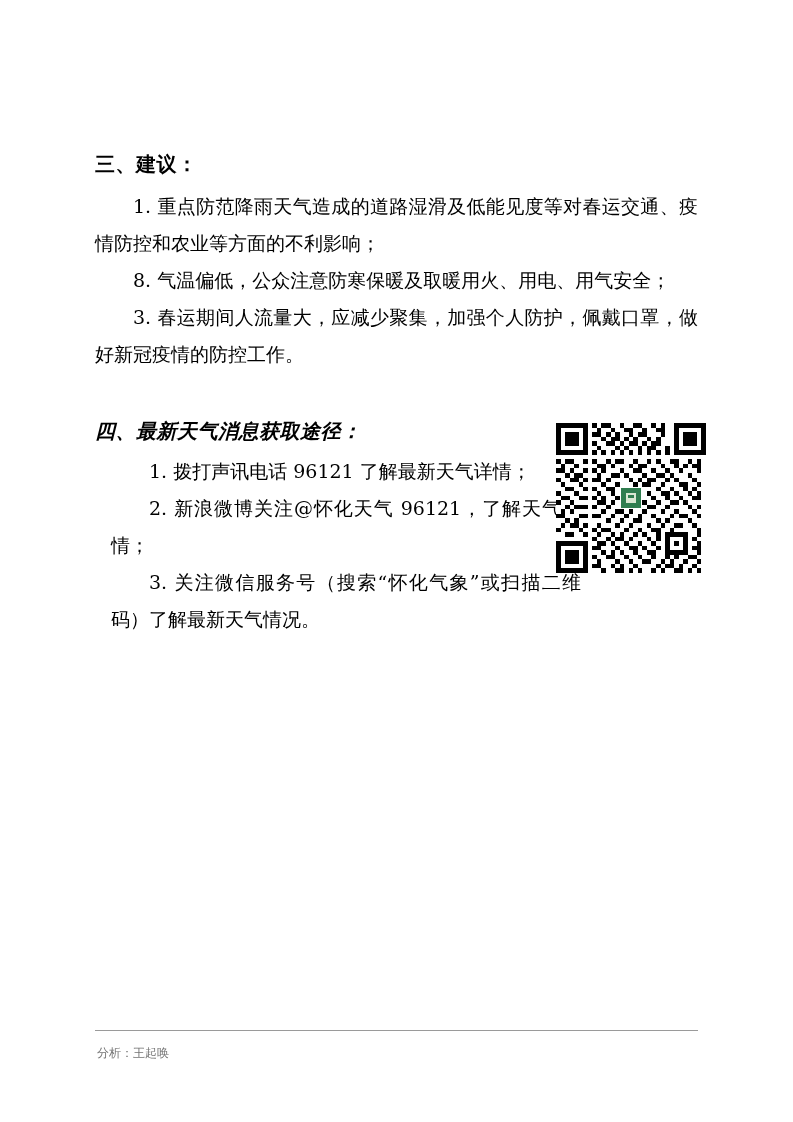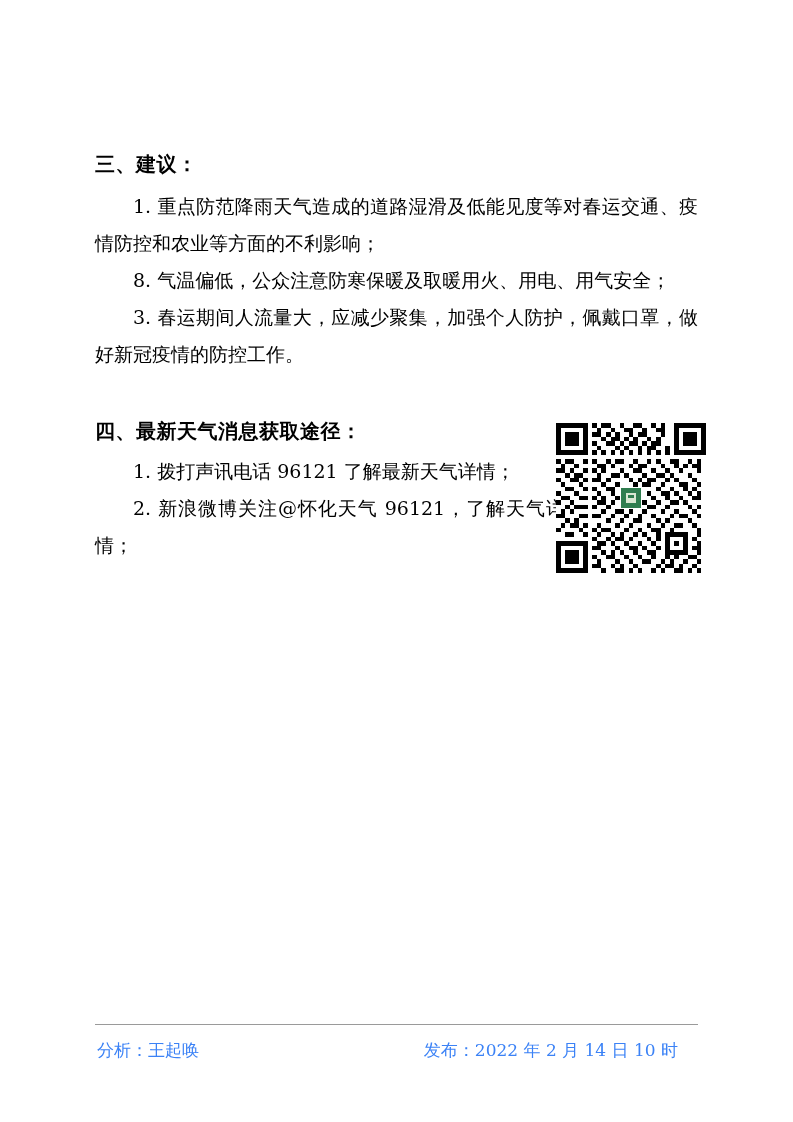--- a/index.html
+++ b/index.html
@@ -38,26 +38,28 @@
     text-align: justify;
     text-justify: inter-ideograph;
   }
   .block-1 {
     margin-bottom: 0;
   }
   .spacer-lg { height: 42px; }
   .section-2-head {
     margin-top: 0;
     margin-bottom: 6px;
+    font-style: italic;
   }
   .contact-wrap {
     position: relative;
   }
   .contact-text {
     width: 470px;
+    margin-left: 16px;
   }
   .qr-holder {
     position: absolute;
     right: -8px;
     top: 8px;
     width: 150px;
     height: 150px;
   }
   .qr {
     width: 150px;
@@ -70,23 +72,22 @@
     left: 95px;
     right: 95px;
     bottom: 78px;
   }
   .footer-rule {
     border-top: 1px solid #9a9a9a;
     margin-bottom: 14px;
   }
   .footer-row {
     display: flex;
-    justify-content: space-between;
-    font-size: 17px;
-    color: #3b82f6;
+    font-size: 12px;
+    color: #737373;
     padding: 0 10px 0 2px;
   }
   .footer-left { white-space: nowrap; }
   .footer-right { white-space: nowrap; padding-right: 10px; }
 </style>
 </head>
 <body>
 
 <div class="page">
 
@@ -97,20 +98,21 @@
     <p class="para">3. 春运期间人流量大，应减少聚集，加强个人防护，佩戴口罩，做好新冠疫情的防控工作。</p>
   </div>
 
   <div class="spacer-lg"></div>
 
   <div class="contact-wrap">
     <h2 class="section-heading section-2-head">四、最新天气消息获取途径：</h2>
     <div class="contact-text">
       <p class="para">1. 拨打声讯电话 96121 了解最新天气详情；</p>
       <p class="para">2. 新浪微博关注@怀化天气 96121，了解天气详情；</p>
+      <p class="para">3. 关注微信服务号（搜索“怀化气象”或扫描二维码）了解最新天气情况。</p>
     </div>
 
     <div class="qr-holder">
       <svg class="qr" viewBox="0 0 33 33" shape-rendering="crispEdges">
         <rect x="0" y="0" width="33" height="33" fill="#ffffff"></rect>
         <g fill="#000000">
 
           <rect x="0" y="0" width="7" height="1"></rect>
             <rect x="0" y="6" width="7" height="1"></rect>
           <rect x="0" y="0" width="1" height="7"></rect>
@@ -415,17 +417,16 @@
           <rect x="15.8" y="15.9" width="1.4" height="0.6" fill="#2f7d4f"></rect>
         </g>
       </svg>
     </div>
   </div>
 
   <div class="footer">
     <div class="footer-rule"></div>
     <div class="footer-row">
       <div class="footer-left">分析：王起唤</div>
-      <div class="footer-right">发布：2022 年 2 月 14 日 10 时</div>
     </div>
   </div>
 
 </div>
 
 </body></html>

